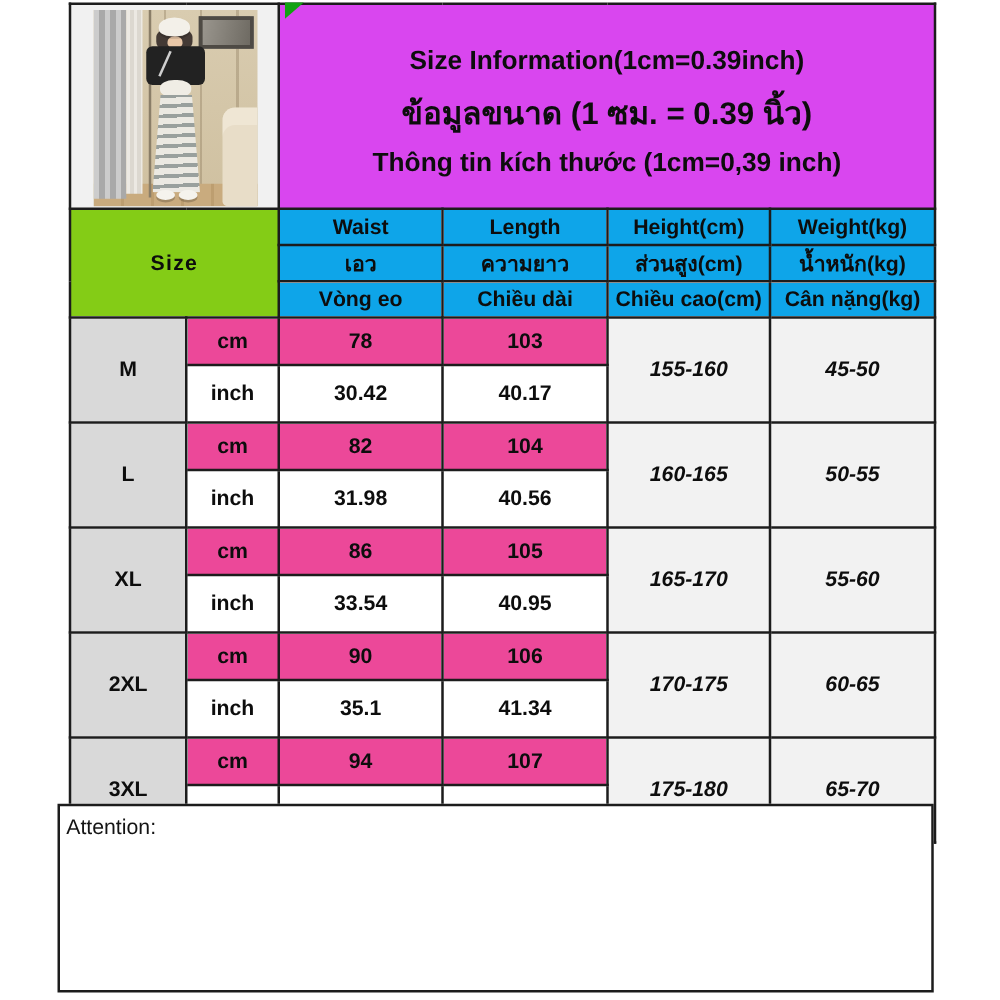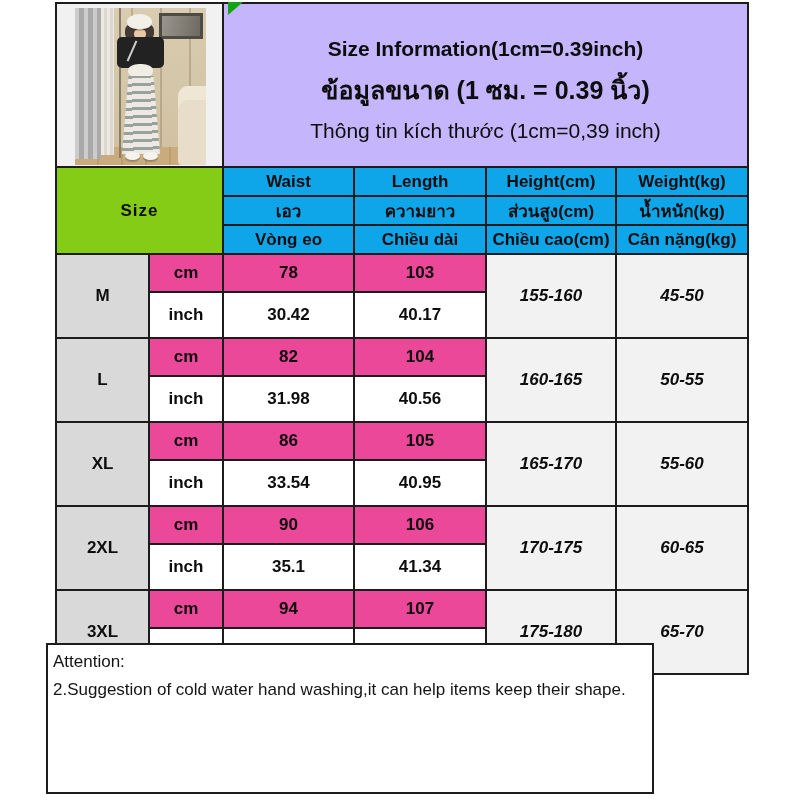--- a/index.html
+++ b/index.html
@@ -20,42 +20,42 @@
     text-align:center;vertical-align:middle;
     font-weight:bold;font-size:17px;color:#0d0d0d;
     padding:0;overflow:hidden;white-space:nowrap;
   }
   tr.photo-row{height:164px;}
   tr.hdr-row{height:29px;}
   tr.cm-row{height:38px;}
   tr.in-row{height:46px;}
 
   td.photo-cell{background:#f1f1f1;vertical-align:top;}
-  td.title-cell{background:#c4b5fd;margin-top:28px;}
+  td.title-cell{background:#d946ef;margin-top:28px;}
   .title-stack{display:flex;flex-direction:column;justify-content:center;align-items:center;gap:9px;height:100%;padding-top:10px;box-sizing:border-box;}
   .title-en{font-size:21px;font-weight:bold;}
   .title-th{font-size:25px;font-weight:bold;}
-  .title-vi{font-size:21px;font-weight:normal;}
+  .title-vi{font-size:21px;font-weight:bold;}
 
   td.size-head{background:#84cc16;font-size:33px;letter-spacing:1px;}
   td.hdr{background:#0ea5e9;}
   td.size-lbl{background:#d9d9d9;font-size:19px;}
   td.tint{background:#ec4899;}
   td.white{background:#ffffff;}
   td.range{background:#f2f2f2;font-style:italic;}
 
   
   .green-marker{
     position:absolute;left:228px;top:2px;width:0;height:0;
     border-top:13px solid #12a212;border-right:15px solid transparent;
   }
 
   
   .attention-box{
-    position:absolute;left:46px;top:643px;width:608px;height:151px;
+    position:absolute;left:46px;top:643px;width:701px;height:151px;
     box-sizing:border-box;border:2px solid #1c1c1c;background:#fff;
     padding:3px 5px;font-size:17px;line-height:28px;color:#141414;
   }
   .attention-box div{white-space:normal;}
 
   
   .photo{position:relative;margin:3px 0 0 18px;width:131px;height:157px;
     background:linear-gradient(#d9ccb0,#cfc0a0);overflow:hidden;}
   .wall-panels{position:absolute;inset:0;
     background:repeating-linear-gradient(90deg,transparent 0 27px,rgba(115,95,65,.28) 27px 29px);}
@@ -222,16 +222,15 @@
       <td class="white">36.66</td>
       <td class="white">41.73</td>
     </tr>
   </tbody>
     </table>
 
   <div class="green-marker"></div>
 
   <div class="attention-box">
     <div>Attention:</div>
-    <div>2.Suggestion of cold water hand washing,it can help items keep their shape.</div>
   </div>
 
 </div>
 
 </body></html>

